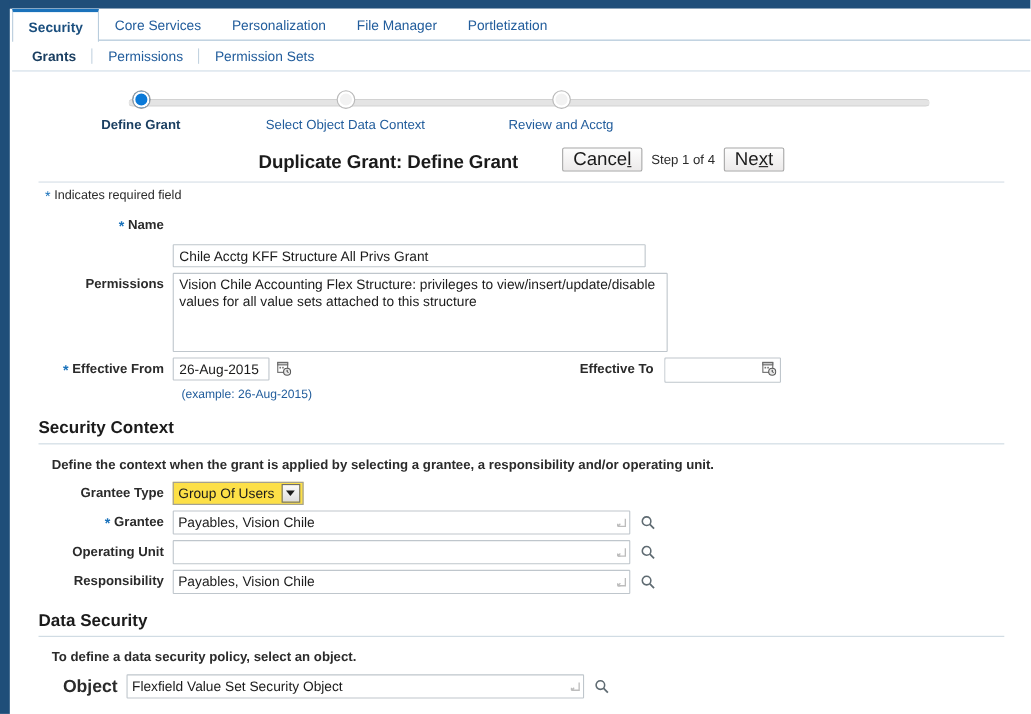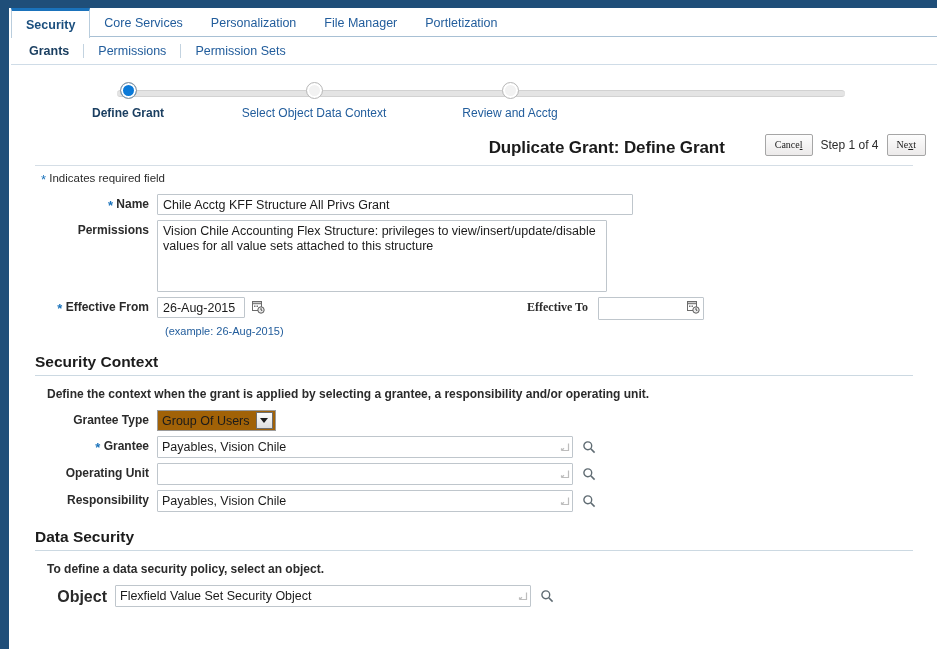--- a/index.html
+++ b/index.html
@@ -138,44 +138,44 @@
     white-space: nowrap;
   }
   .step.current .step-label {
     color: #1b3f61;
     font-weight: bold;
   }
 
   
   .title-row {
     display: flex; align-items: flex-end;
-    justify-content: flex-end;
+    justify-content: center;
     margin: 0 11px;
     padding-bottom: 4px;
     gap: 40px;
   }
   .page-title {
     font-size: 17px;
     font-weight: bold;
     color: #1b1b1b;
     letter-spacing: -0.1px;
   }
   .title-actions {
     display: flex; align-items: center; gap: 8px;
     padding-bottom: 2px;
   }
   .btn {
     background: linear-gradient(#fdfdfd, #eceaea);
     border: 1px solid #a6a6a6;
     border-radius: 2px;
     padding: 2px 9px 3px 9px;
-    font-size: 10px;
+    font-size: 17px;
     color: #1b1b1b;
     cursor: pointer;
-    font-family: Liberation Serif, serif;
+    font-family: Liberation Sans, sans-serif;
     line-height: 15px;
   }
   .ak { text-decoration: underline; }
   .step-count { font-size: 12px; color: #2b2b2b; }
 
   .hr {
     height: 1px; background: #d5dee6;
     margin: 3px 24px 0 24px;
   }
   .req-note {
@@ -208,21 +208,21 @@
   input.txt, textarea.txt {
     font-family: "Liberation Sans", sans-serif;
     font-size: 12.5px;
     color: #1b1b1b;
     border: 1px solid #bfc6cc;
     background: #ffffff;
     padding: 3px 5px;
     outline: none;
     border-radius: 1px;
   }
-  input.name-field { width: 476px; height: 21px; }
+  input.name-field { width: 430px; height: 21px; margin-top: 28px; }
   textarea.desc-field {
     width: 450px; height: 72px;
     resize: none;
     line-height: 15px;
     padding: 3px 5px;
   }
   input.date-field { width: 88px; height: 21px; }
 
   .cal-btn {
     width: 18px; height: 20px;
@@ -254,21 +254,21 @@
     margin-top: 1px;
     margin-bottom: 6px;
   }
 
   
   .eff-row { display: flex; align-items: flex-start; }
   .eff-right {
     display: flex; align-items: flex-start;
     margin-left: 260px;
   }
-  .eff-right .flabel { width: auto; font-weight: bold; padding-right: 10px; font-family: Liberation Serif, serif; }
+  .eff-right .flabel { width: auto; font-weight: bold; padding-right: 10px; }
 
   
   .section {
     margin: 16px 24px 0 24px;
   }
   .section-title {
     font-size: 15.5px;
     font-weight: bold;
     color: #1b1b1b;
     margin-bottom: 4px;
@@ -312,21 +312,21 @@
   .lov-search {
     width: 20px; height: 20px;
     margin-left: 6px;
     display: inline-flex; align-items: center; justify-content: center;
     cursor: pointer;
   }
   .lov-wrap { display: inline-flex; align-items: center; }
   .sel-wrap {
     display: inline-flex; align-items: center;
     border: 1px solid #9b9b9b;
-    background: #a16207;
+    background: #fde047;
     height: 21px;
     padding-left: 4px;
   }
   .sel-wrap .sel-text { font-size: 12.5px; color: #1b1b1b; padding-right: 6px; white-space: nowrap; }
   .sel-wrap .sel-btn {
     width: 17px; height: 17px;
     margin: 0 2px 0 0;
     border: 1px solid #6e6e6e;
     background: linear-gradient(#fbfbfb, #dedede);
     display: inline-flex; align-items: center; justify-content: center;

